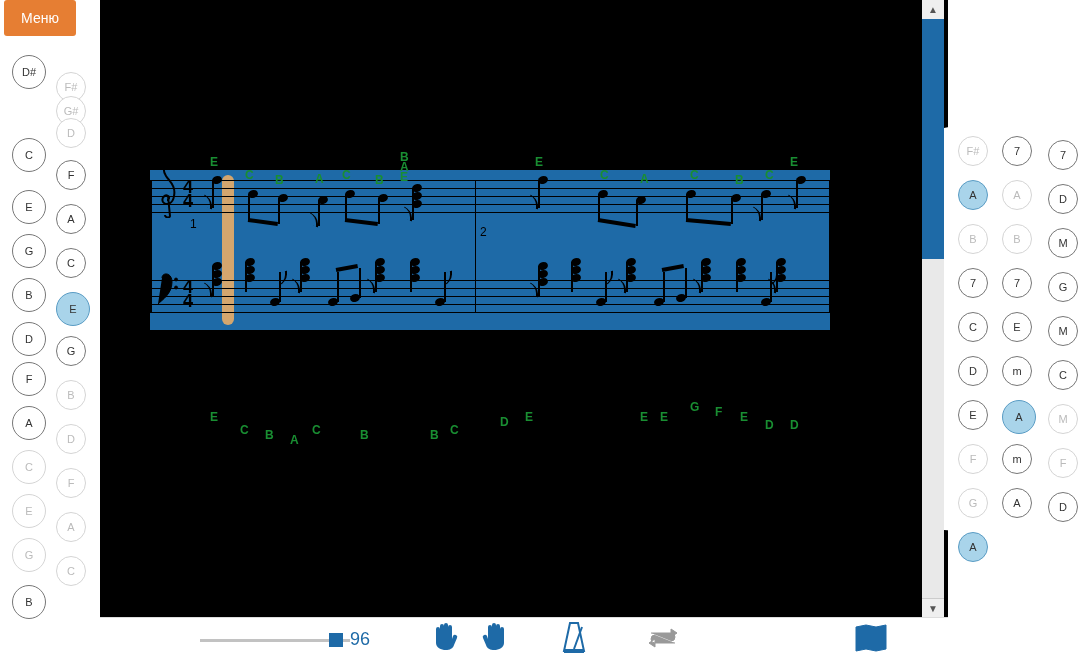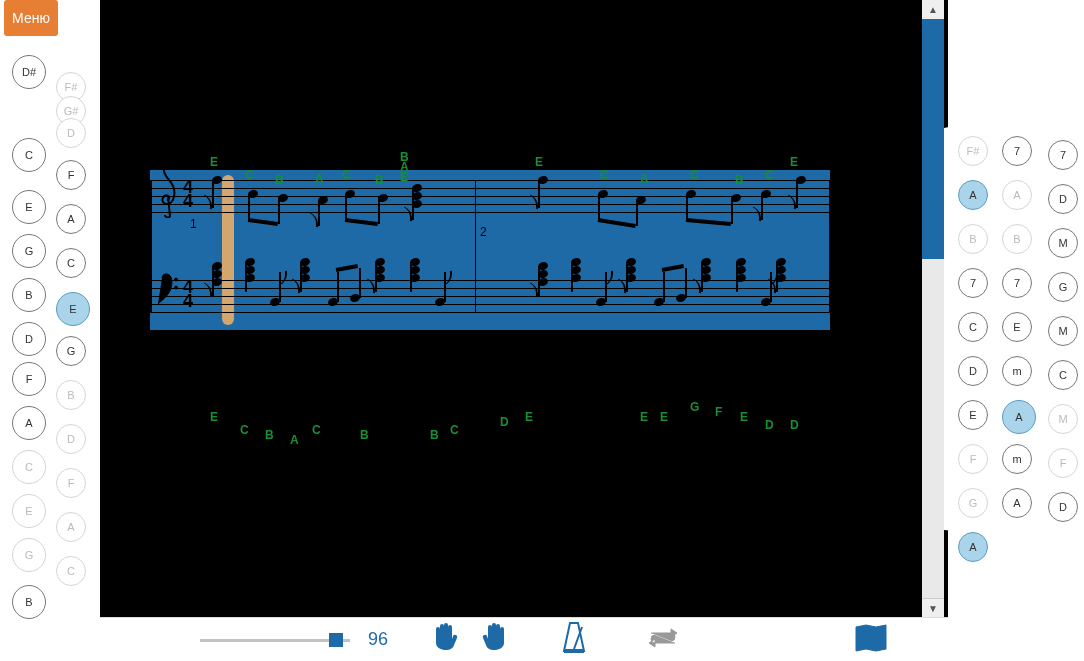--- a/index.html
+++ b/index.html
@@ -1,21 +1,21 @@
 <!DOCTYPE html>
 <html><head>
 <meta charset="utf-8">
 <style>
   * { box-sizing: border-box; margin:0; padding:0; font-family: Arial, sans-serif; }
   html,body{ width:1084px; height:661px; overflow:hidden; background:#000; }
   #app{ width:1084px; height:661px; position:relative; background:#fff;}
   
   
   .menu-btn{
-    position:absolute; top:0; left:4px; width:54px; height:36px; background:#e67e33;
+    position:absolute; top:0; left:4px; width:72px; height:36px; background:#e67e33;
     color:#fff; display:flex; align-items:center; justify-content:center;
     font-size:14px; border-radius:3px; z-index:50; cursor:pointer; border:none;
   }
 
   
   .left-bg{
     position:absolute; left:0; top:0; width:100px; height:620px; z-index:10;
     pointer-events:none;
   }
   .left-bg svg{ width:100px; height:620px; }
@@ -58,21 +58,21 @@
     position:relative;
     border-radius:3px;
   }
   .tempo-slider .track{
     position:absolute; top:4px; left:0; right:0; height:3px; background:#c2c2c2;
   }
   .tempo-slider .thumb{
     position:absolute; top:-2px; left:129px; width:14px; height:14px;
     background:#1e6aa7;
   }
-  .tempo-val{ margin-left:18px; color:#1e6aa7; font-size:18px; font-weight:500;}
+  .tempo-val{ margin-left:0; color:#1e6aa7; font-size:18px; font-weight:500;}
   
   .ctrl-icons{
     position:absolute; left:330px; display:flex; gap:18px; align-items:center;
   }
   .ctrl-icons .ic{ color:#1e6aa7; cursor:pointer; }
   .loop-ic{ position:absolute; left:545px; color:#999; cursor:pointer;}
   .map-ic{ position:absolute; right:60px; color:#1e6aa7; cursor:pointer;}
   
   
   .cbtn{

